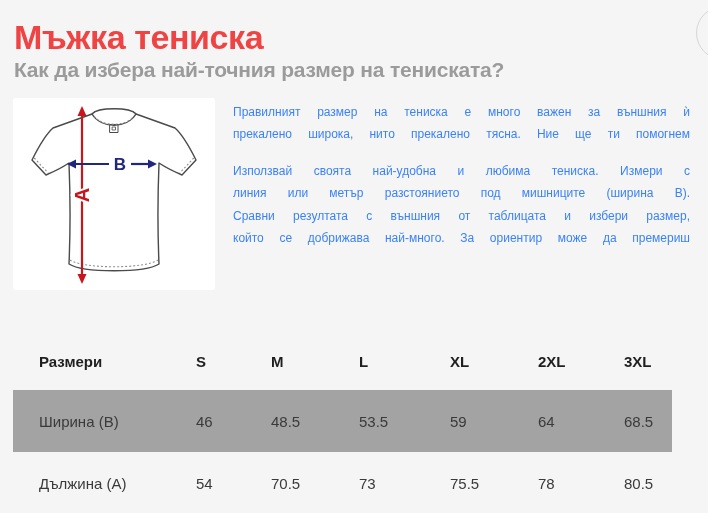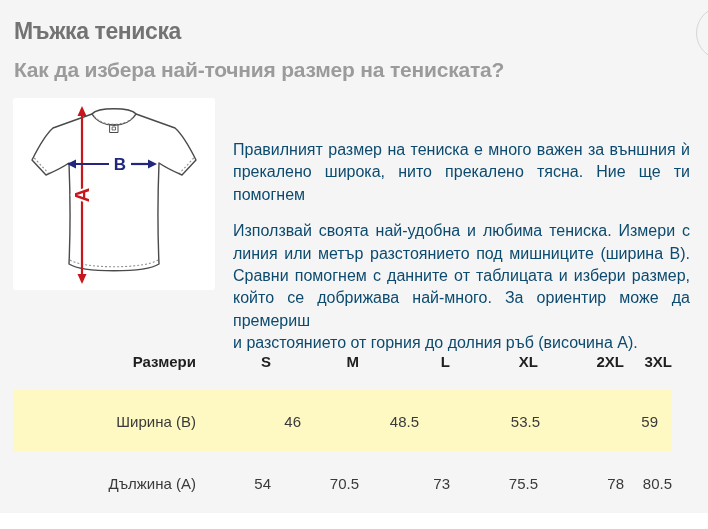--- a/index.html
+++ b/index.html
@@ -13,52 +13,52 @@
     position:absolute;top:0;left:0;width:708px;height:513px;
     background:#f5f5f6;
   }
   
   .corner-arc{
     position:absolute;top:6px;left:696px;width:52px;height:52px;
     border:1.5px solid #d6d6d6;border-radius:50%;background:transparent;
   }
   .page-title{
     position:absolute;top:18px;left:14px;margin:0;
-    font-size:23px;font-weight:600;color:#737373;letter-spacing:-0.4px;
+    font-size:34px;font-weight:600;color:#ef4444;letter-spacing:-0.4px;
   }
   .page-subtitle{
     position:absolute;top:58px;left:14px;margin:0;
     font-size:21px;font-weight:700;color:#9b9b9b;letter-spacing:-0.2px;
   }
   .diagram-card{
     position:absolute;top:98px;left:13px;width:202px;height:192px;
     background:#ffffff;border-radius:3px;
   }
   .diagram-card svg{display:block;width:202px;height:192px;}
   .intro{
     position:absolute;top:101px;left:233px;width:457px;
-    font-size:16px;line-height:22.4px;color:#0c4a6e;margin-top:38px;
+    font-size:12px;line-height:22.4px;color:#3b82f6;
   }
   .intro .para{margin:0;}
   .intro .para + .para{margin-top:14px;}
   .ln{text-align:justify;text-align-last:left;white-space:normal;}
   .ln.just{text-align-last:justify;}
   .size-table{
     position:absolute;top:333px;left:13px;width:659px;
     font-size:15px;color:#3a3a3a;
   }
   .t-row{
     display:grid;
     grid-template-columns:183px 75px 88px 91px 88px 86px 1fr;
     align-items:center;
   }
   .t-row.head{height:57px;font-weight:bold;color:#1f1f1f;}
   .t-row.body{height:62px;}
-  .t-row.body.stripe{background:#fef9c3;gap:30px;}
-  .t-cell{padding:0;text-align:right;}
+  .t-row.body.stripe{background:#a3a3a3;}
+  .t-cell{padding:0;}
   .t-cell.first{padding-left:26px;}
 </style>
 </head>
 <body>
 
 <div class="panel"></div>
 <div class="corner-arc"></div>
 
 <h1 class="page-title">Мъжка тениска</h1>
 <h2 class="page-subtitle">Как да избера най-точния размер на тениската?</h2>
@@ -98,23 +98,22 @@
 </div>
 
 <div class="intro">
   <div class="para">
     <div class="ln just">Правилният размер на тениска е много важен за външния ѝ</div>
     <div class="ln just">прекалено широка, нито прекалено тясна. Ние ще ти помогнем</div>
   </div>
   <div class="para">
     <div class="ln just">Използвай своята най-удобна и любима тениска. Измери с</div>
     <div class="ln just">линия или метър разстоянието под мишниците (ширина B).</div>
-    <div class="ln just">Сравни помогнем с данните от таблицата и избери размер,</div>
+    <div class="ln just">Сравни резултата с външния от таблицата и избери размер,</div>
     <div class="ln just">който се добрижава най-много. За ориентир може да премериш</div>
-    <div class="ln">и разстоянието от горния до долния ръб (височина A).</div>
   </div>
 </div>
 
 <div class="size-table">
   <div class="t-row head">
     <div class="t-cell first">Размери</div>
     <div class="t-cell">S</div>
     <div class="t-cell">M</div>
     <div class="t-cell">L</div>
     <div class="t-cell">XL</div>

